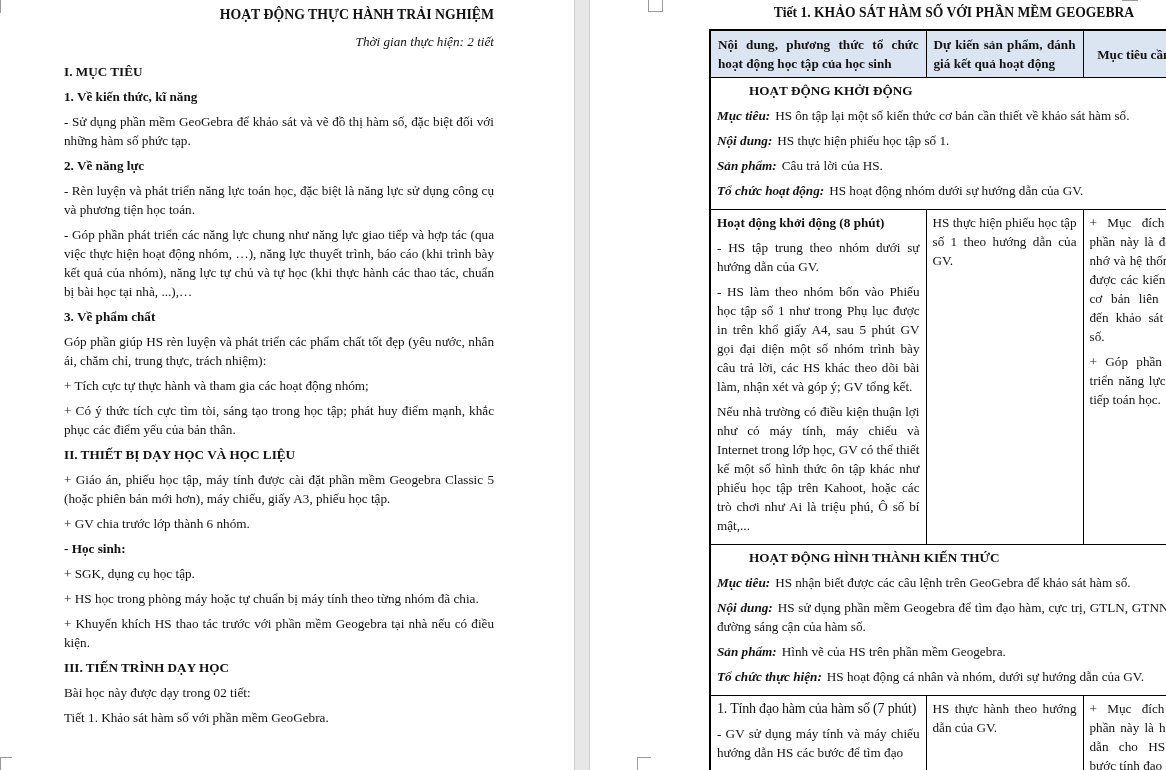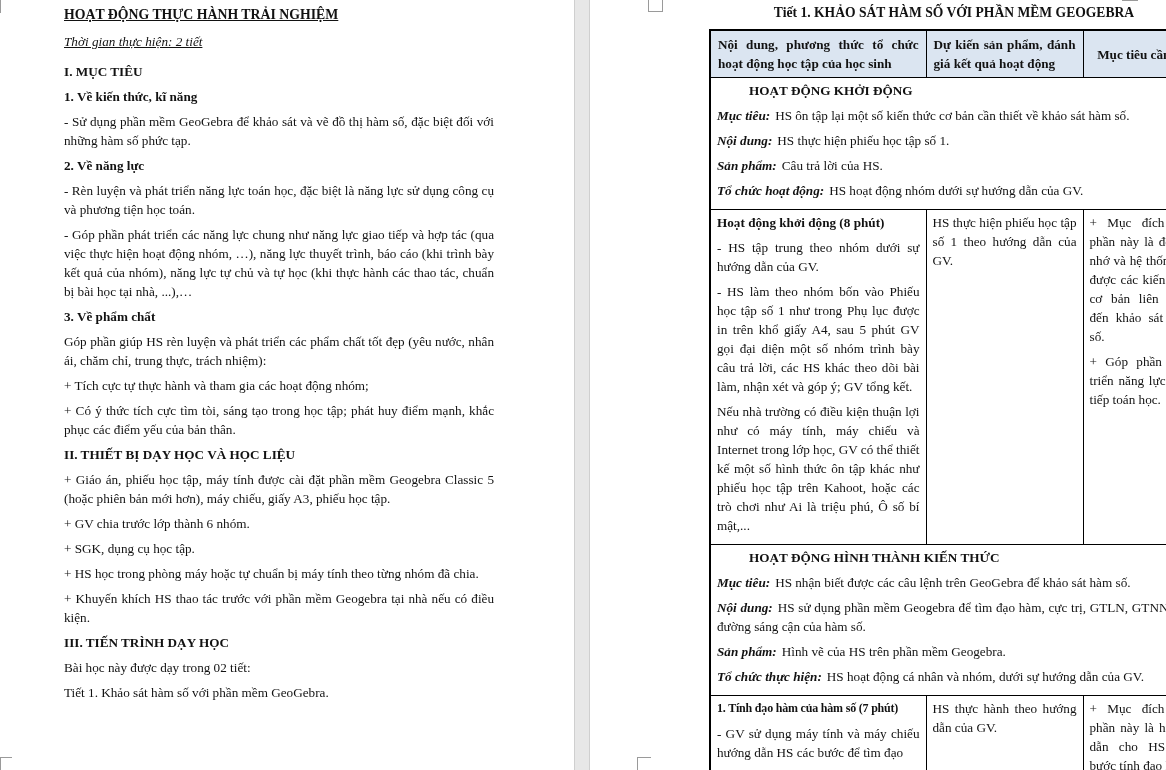--- a/index.html
+++ b/index.html
@@ -13,21 +13,21 @@
   .page-left{left:0;width:574px;}
   .page-right{left:590px;width:556px;padding-left:47px;}
   .gutter{
     position:absolute;left:574px;top:0;width:16px;height:770px;
     background:#e7e7e7;border-left:1px solid #cfcfcf;border-right:1px solid #cfcfcf;
     box-sizing:border-box;
   }
   
   .content-left{padding:5px 80px 0 64px;font-size:13.2px;line-height:19px;text-align:justify;}
   .content-left p{margin:0 0 6px 0;}
-  .center{text-align:left;text-decoration:underline;}
+  .center{text-align:right;}
   .bold{font-weight:bold;}
   .italic{font-style:italic;}
   .doc-title{font-size:13.8px;margin-bottom:8px !important;}
   .subtitle{margin-bottom:11px !important;}
   
   .rp-title{
     width:490px;margin:4px 0 7px 72px;text-align:center;
     font-weight:bold;font-size:13.6px;line-height:18px;
   }
   table.plan{
@@ -43,21 +43,21 @@
   tr.head td{
     background:#dbe5f1;font-weight:bold;vertical-align:middle;
     padding:4px 7px;text-align:justify;
   }
   tr.head td.last{text-align:right;}
   td.sect-cell{padding:6px 10px 1px 10px;}
   .sect-head{text-indent:32px;font-weight:bold;}
   .bi{font-weight:bold;font-style:italic;margin-right:5px;}
   .jc{text-align:justify;margin-left:36px;}
   .cell-head{font-weight:bold;}
-  .cell-head-sm{font-weight:bold;font-size:12px;letter-spacing:-0.2px;}
+  .cell-head-sm{font-weight:normal;font-size:14px;letter-spacing:-0.2px;}
   
   .mark{position:absolute;}
   .mk-l-tl{left:0;top:0;width:1px;height:13px;background:#9a9a9a;}
   .mk-l-bl{left:0;top:757px;width:11px;height:12px;border-top:1px solid #9a9a9a;border-left:1px solid #9a9a9a;}
   .mk-r-tl{left:648px;top:0;width:13px;height:11px;border-left:1px solid #9a9a9a;border-right:1px solid #9a9a9a;border-bottom:1px solid #9a9a9a;background:#fff;}
   .mk-r-bl{left:637px;top:757px;width:13px;height:12px;border-top:1px solid #9a9a9a;border-left:1px solid #9a9a9a;}
   .mk-r-tr{left:1122px;top:0;width:16px;height:1px;background:#9a9a9a;}
 </style>
 </head>
 <body>
@@ -74,20 +74,21 @@
     <p>- Rèn luyện và phát triển năng lực toán học, đặc biệt là năng lực sử dụng công cụ và phương tiện học toán.</p>
     <p>- Góp phần phát triển các năng lực chung như năng lực giao tiếp và hợp tác (qua việc thực hiện hoạt động nhóm, …), năng lực thuyết trình, báo cáo (khi trình bày kết quả của nhóm), năng lực tự chủ và tự học (khi thực hành các thao tác, chuẩn bị bài học tại nhà, ...),…</p>
     <p class="bold">3. Về phẩm chất</p>
     <p>Góp phần giúp HS rèn luyện và phát triển các phẩm chất tốt đẹp (yêu nước, nhân ái, chăm chỉ, trung thực, trách nhiệm):</p>
     <p>+ Tích cực tự thực hành và tham gia các hoạt động nhóm;</p>
     <p>+ Có ý thức tích cực tìm tòi, sáng tạo trong học tập; phát huy điểm mạnh, khắc phục các điểm yếu của bản thân.</p>
 
     <p class="bold">II. THIẾT BỊ DẠY HỌC VÀ HỌC LIỆU</p>
     <p>+ Giáo án, phiếu học tập, máy tính được cài đặt phần mềm Geogebra Classic 5 (hoặc phiên bản mới hơn), máy chiếu, giấy A3, phiếu học tập.</p>
     <p>+ GV chia trước lớp thành 6 nhóm.</p>
+    <p class="bold">- Học sinh:</p>
     <p>+ SGK, dụng cụ học tập.</p>
     <p>+ HS học trong phòng máy hoặc tự chuẩn bị máy tính theo từng nhóm đã chia.</p>
     <p>+ Khuyến khích HS thao tác trước với phần mềm Geogebra tại nhà nếu có điều kiện.</p>
 
     <p class="bold">III. TIẾN TRÌNH DẠY HỌC</p>
     <p>Bài học này được dạy trong 02 tiết:</p>
     <p>Tiết 1. Khảo sát hàm số với phần mềm GeoGebra.</p>
 
   </div>
 </div>

